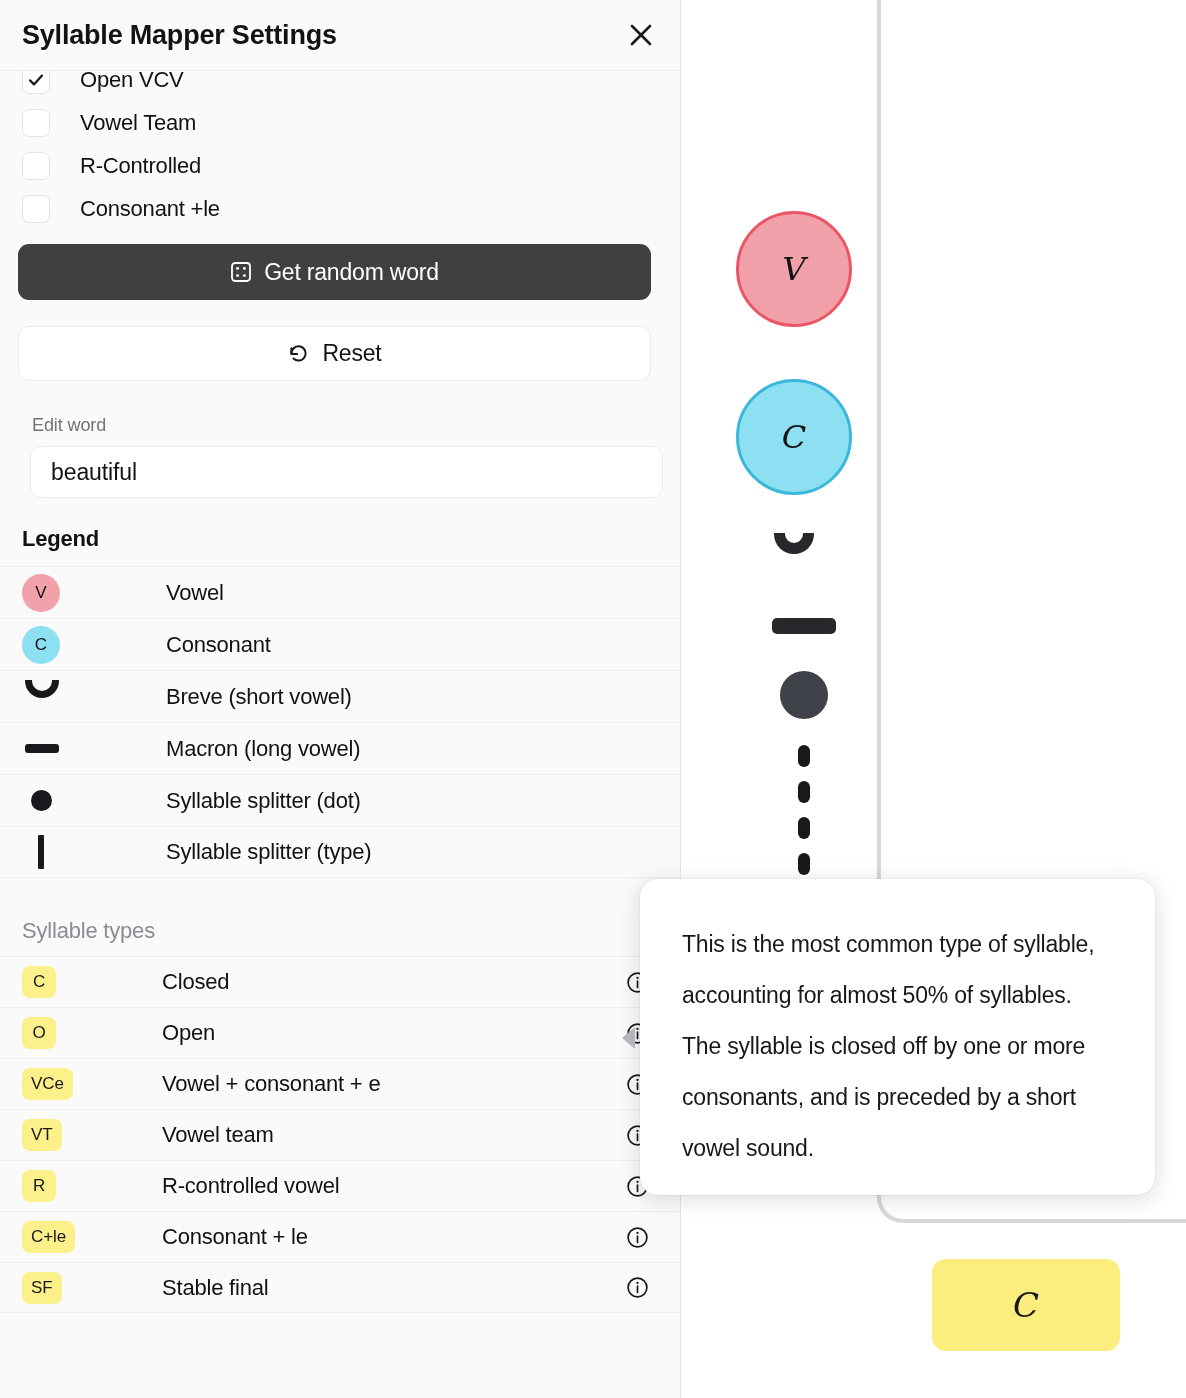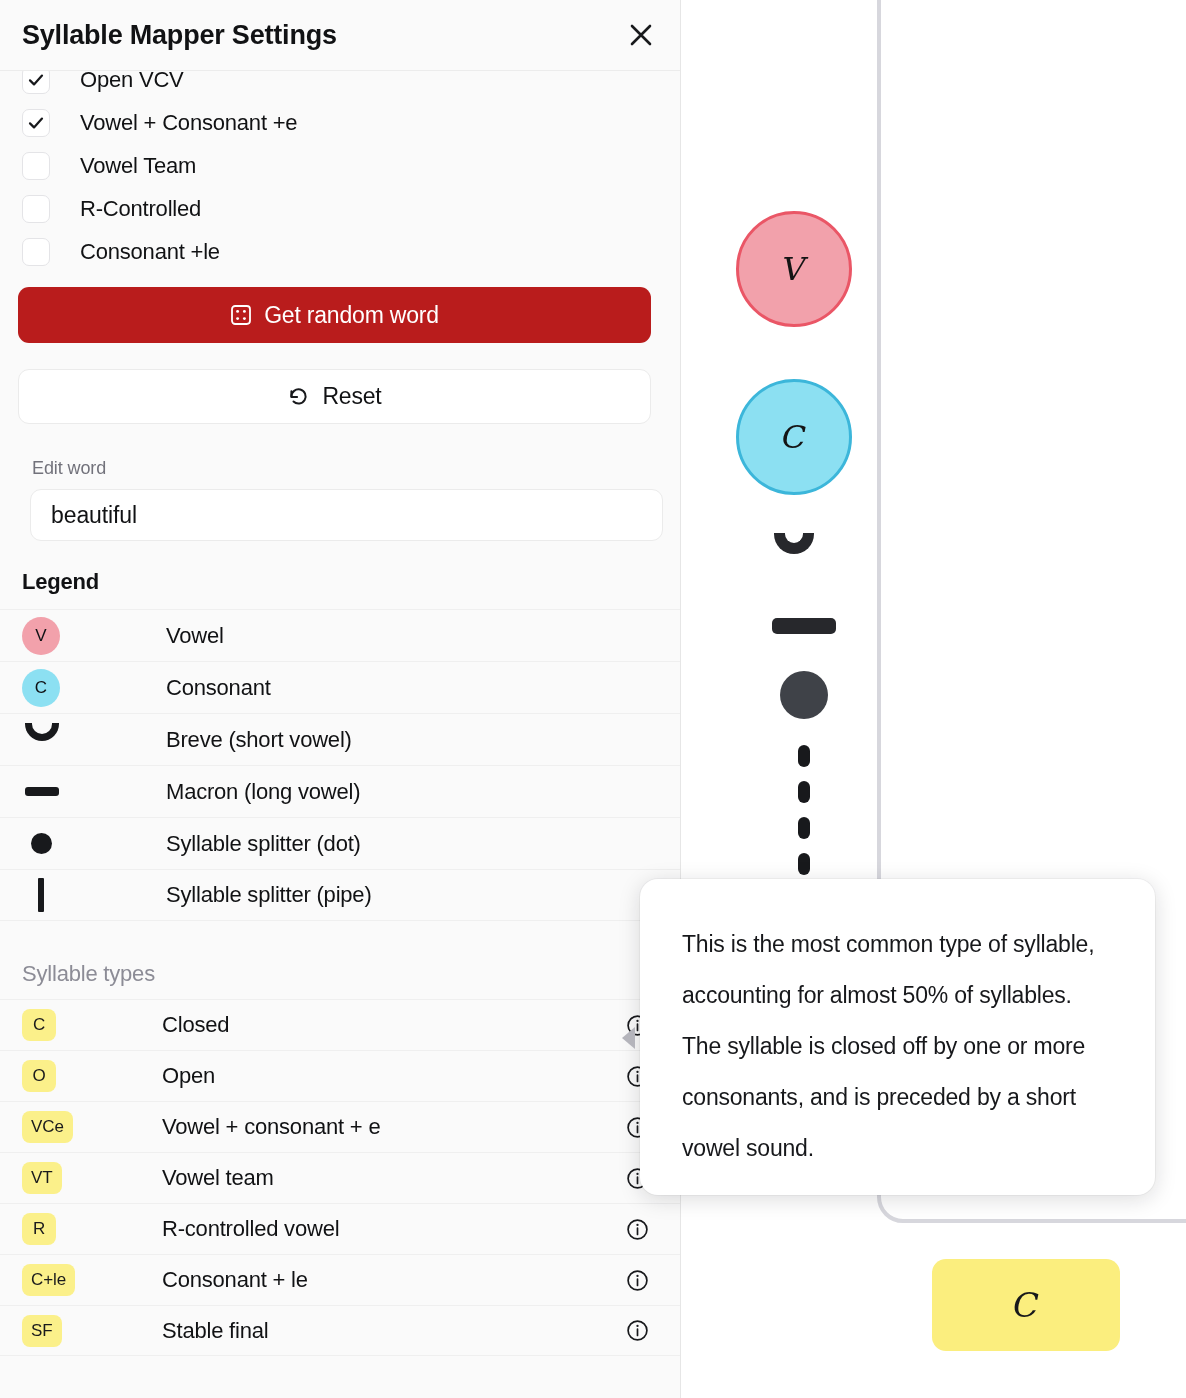--- a/index.html
+++ b/index.html
@@ -44,21 +44,21 @@
     border: 1px solid #e4e4e7; flex: 0 0 auto;
     display: flex; align-items: center; justify-content: center;
   }
   .chk-box svg { display:block; }
   .chk-label { font-size: 22px; color: #111214; letter-spacing: -0.2px; }
 
   
   .btn-wrap { padding: 0 18px; }
   .btn-primary {
     width: 633px; height: 56px; margin-top: 14px;
-    background: #b91c1c; color: #ffffff; border: none; border-radius: 11px;
+    background: #404040; color: #ffffff; border: none; border-radius: 11px;
     font-size: 23px; font-family: inherit; letter-spacing: -0.2px;
     display: flex; align-items: center; justify-content: center; gap: 12px;
     cursor: pointer;
   }
   .btn-secondary {
     width: 633px; height: 55px; margin-top: 26px;
     background: #ffffff; color: #111214;
     border: 1px solid #ebebeb; border-radius: 11px;
     font-size: 23px; font-family: inherit; letter-spacing: -0.2px;
     display: flex; align-items: center; justify-content: center; gap: 12px;
@@ -212,28 +212,20 @@
 
         <div class="chk-row">
           <span class="chk-box">
             <svg width="18" height="18" viewBox="0 0 18 18">
                 <path d="M3 9.4 L7 13.4 L15 4.6" stroke="#18191c" stroke-width="2.2" fill="none" stroke-linecap="round" stroke-linejoin="round"></path>
               </svg>
           </span>
           <span class="chk-label">Open VCV</span>
         </div>
 
-        <div class="chk-row">
-          <span class="chk-box">
-            <svg width="18" height="18" viewBox="0 0 18 18">
-                <path d="M3 9.4 L7 13.4 L15 4.6" stroke="#18191c" stroke-width="2.2" fill="none" stroke-linecap="round" stroke-linejoin="round"></path>
-              </svg>
-          </span>
-          <span class="chk-label">Vowel + Consonant +e</span>
-        </div>
 
         <div class="chk-row">
           <span class="chk-box"></span>
           <span class="chk-label">Vowel Team</span>
         </div>
 
         <div class="chk-row">
           <span class="chk-box"></span>
           <span class="chk-label">R-Controlled</span>
         </div>
@@ -313,21 +305,21 @@
           <span class="lrow-icon">
               <span class="dot-ic"></span>
             </span>
           <span class="lrow-text">Syllable splitter (dot)</span>
         </div>
 
         <div class="lrow">
           <span class="lrow-icon">
               <span class="pipe-ic"></span>
             </span>
-          <span class="lrow-text">Syllable splitter (pipe)</span>
+          <span class="lrow-text">Syllable splitter (type)</span>
         </div>
       </div>
 
       <div class="section-head muted" style="margin-top:40px;">Syllable types</div>
       <div class="rows" style="margin-top:12px;">
 
         <div class="srow">
           <span class="badge-cell">
             <span class="badge">C</span>
           </span>

